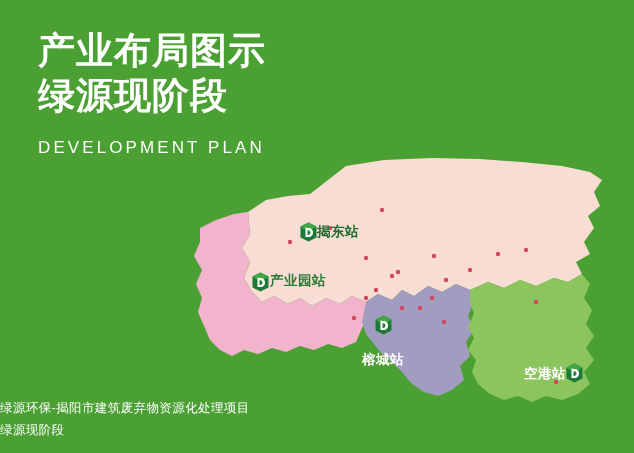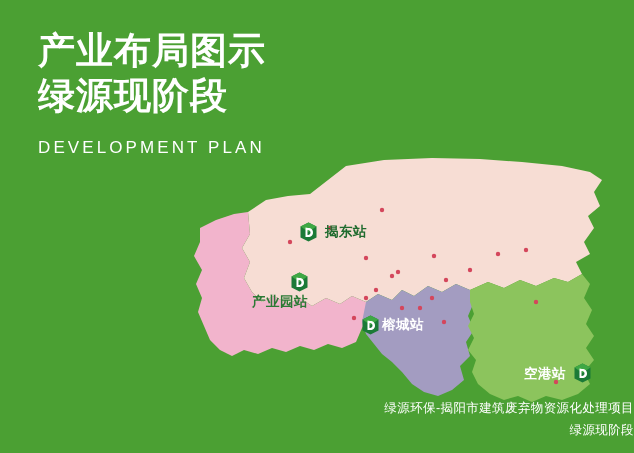--- a/index.html
+++ b/index.html
@@ -22,35 +22,35 @@
   .subtitle{
     color:#ffffff;font-weight:normal;font-size:17px;letter-spacing:3.1px;
     margin-top:20px;white-space:nowrap;
   }
 
   
   #map-wrap{position:absolute;left:170px;top:150px;width:464px;height:262px;}
   #map-svg{display:block;width:464px;height:262px;}
 
   
-  .station{position:absolute;display:flex;align-items:center;gap:8px;white-space:nowrap;}
+  .station{position:absolute;display:flex;align-items:center;gap:0;white-space:nowrap;}
   .station .logo{width:17px;height:20px;flex:0 0 auto;display:block;}
   .station .st-label{font-size:13.5px;font-weight:bold;letter-spacing:0.5px;}
   .st-jiedong{left:300px;top:222px;}
   .st-jiedong .st-label{color:#1F6B2E;}
-  .st-chanye{left:252px;top:272px;flex-direction:column;gap:1px;align-items:flex-end;}
+  .st-chanye{left:252px;top:272px;flex-direction:row;gap:1px;align-items:flex-start;}
   .st-chanye .st-label{color:#2C7A35;}
-  .st-rongcheng{left:362px;top:315px;flex-direction:row;gap:3px;align-items:center;}
+  .st-rongcheng{left:362px;top:315px;flex-direction:column;gap:16px;align-items:center;}
   .st-rongcheng .st-label{color:#ffffff;}
   .st-konggang{left:524px;top:363px;align-items:flex-end;}
   .st-konggang .st-label{color:#ffffff;}
 
   
   #caption{
-    position:absolute;left:0;right:0;top:398px;text-align:right;
+    position:absolute;left:0;right:0;top:398px;text-align:left;
     color:#ffffff;font-size:12.5px;line-height:1.75;letter-spacing:0.4px;
   }
   #caption div{margin:0;}
 </style>
 </head>
 <body>
 
 <div id="slide">
 
   <div id="title-block">

